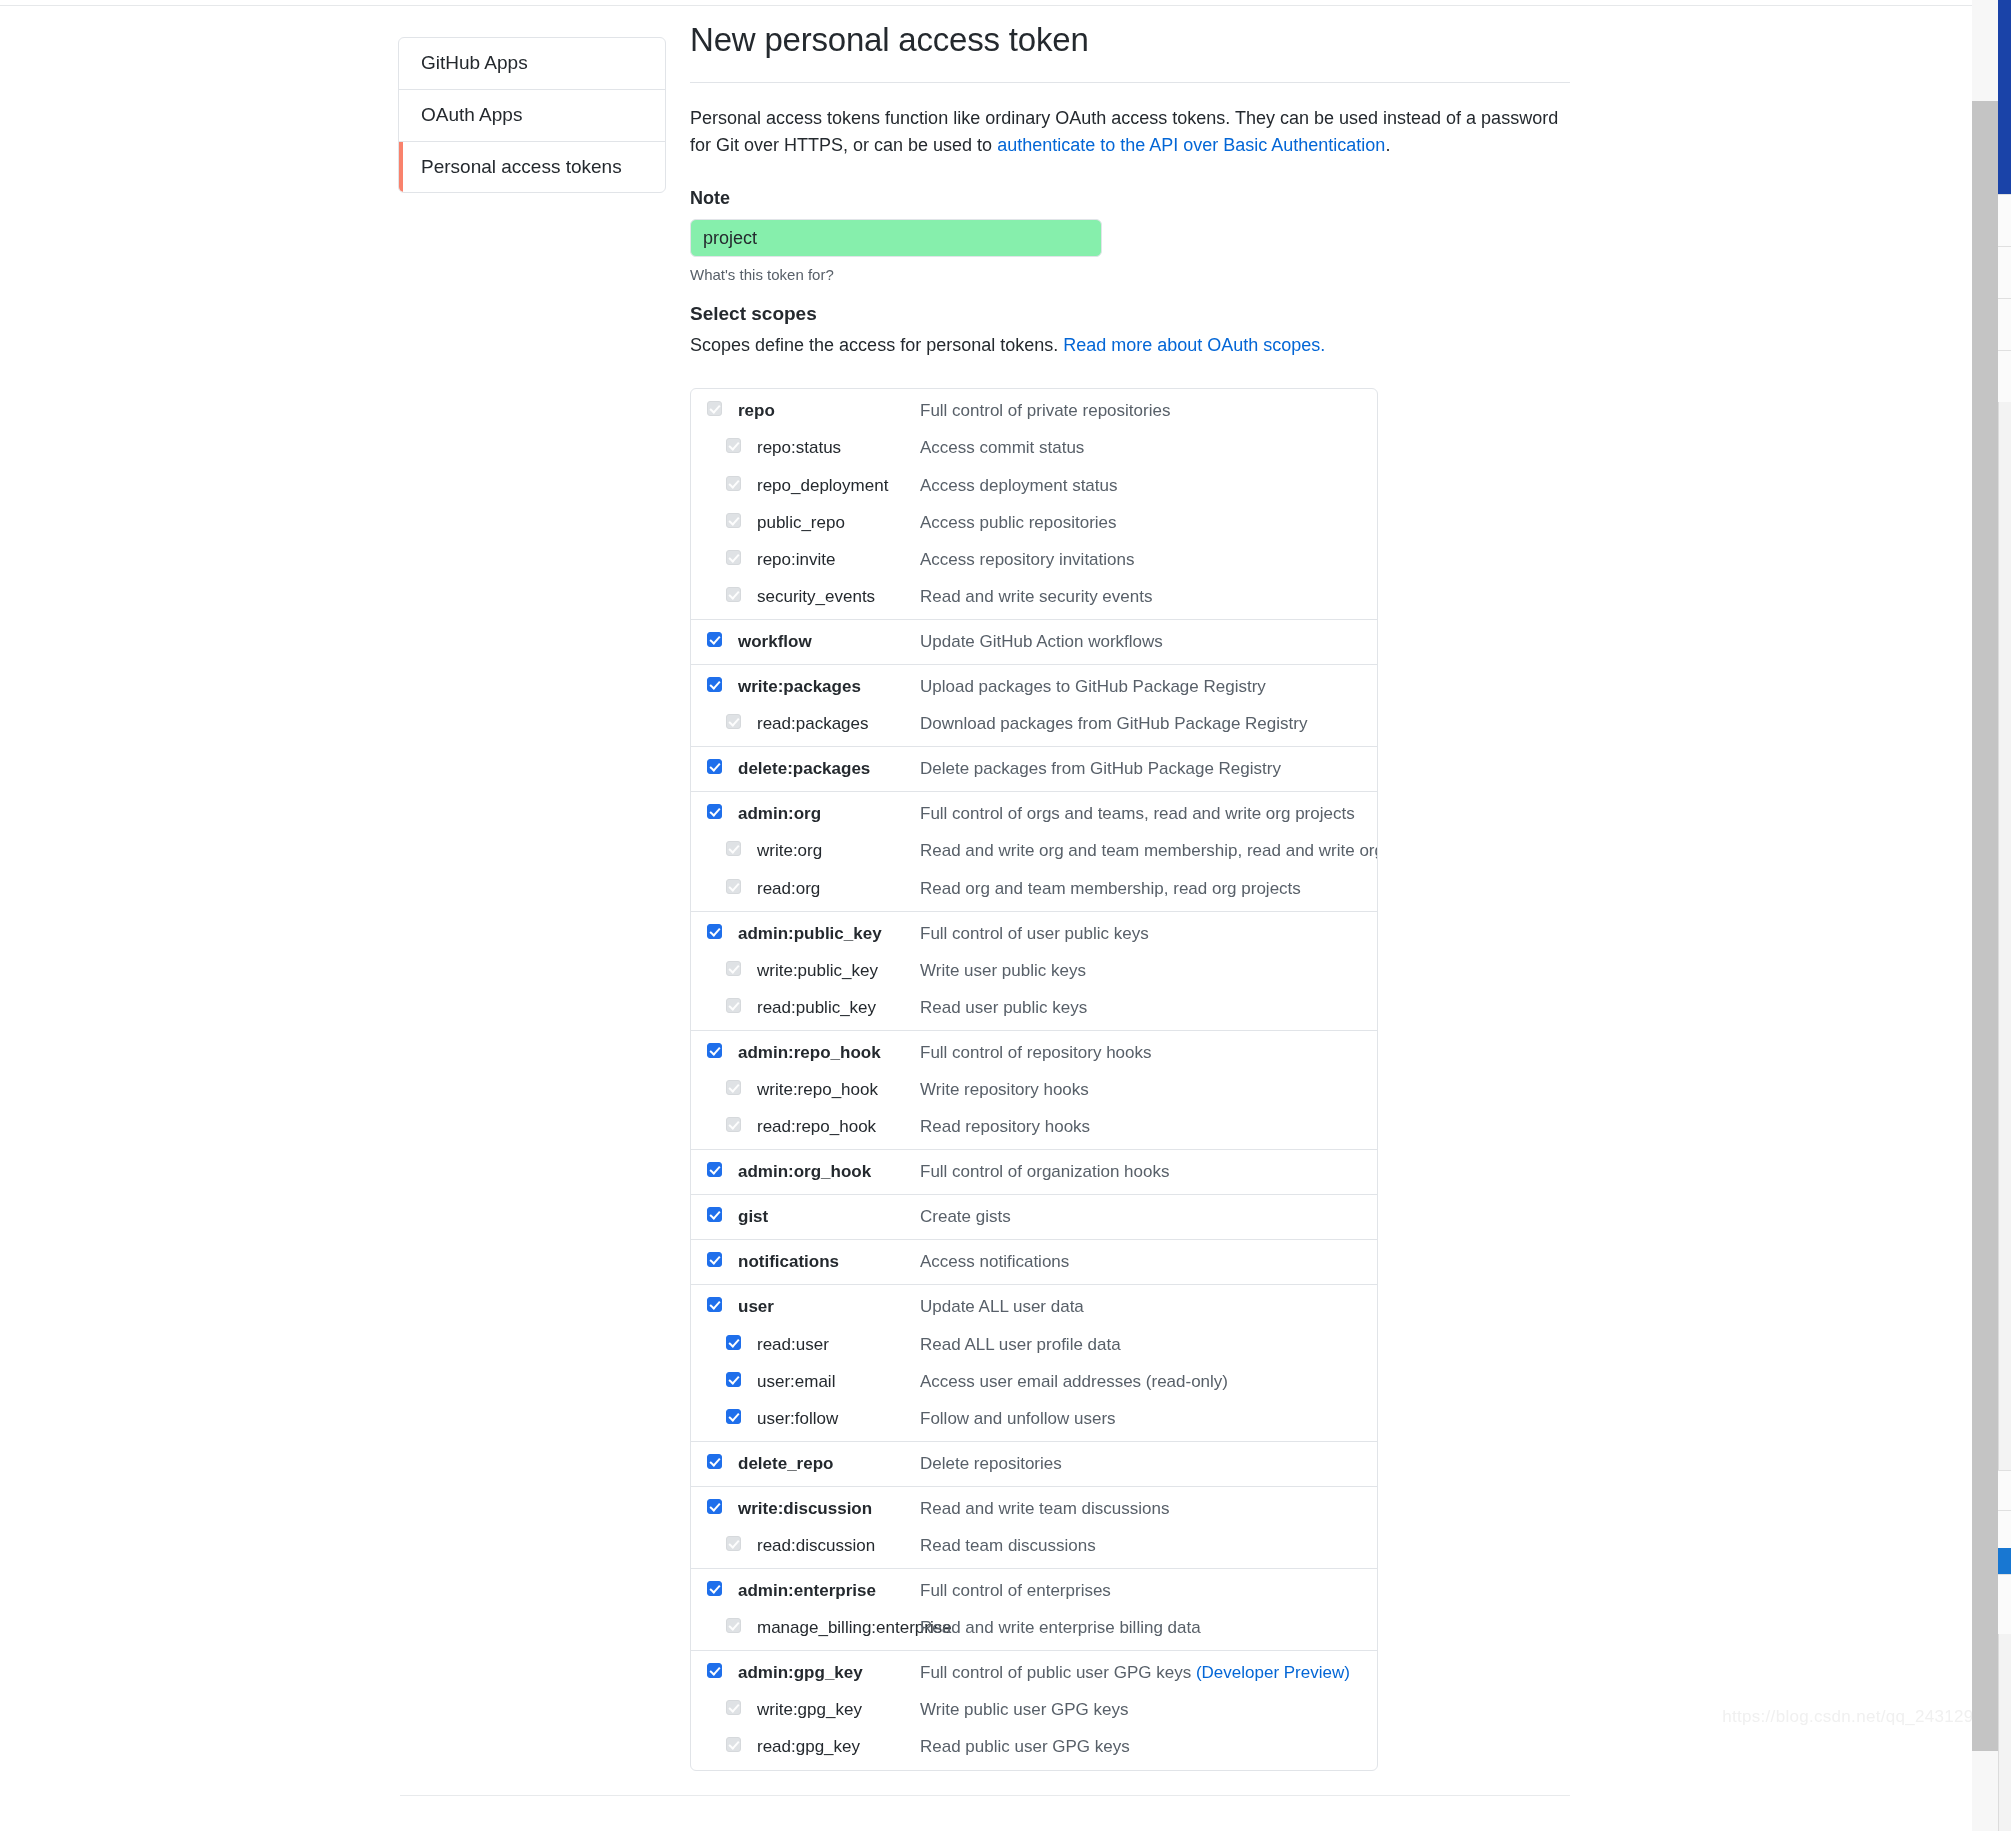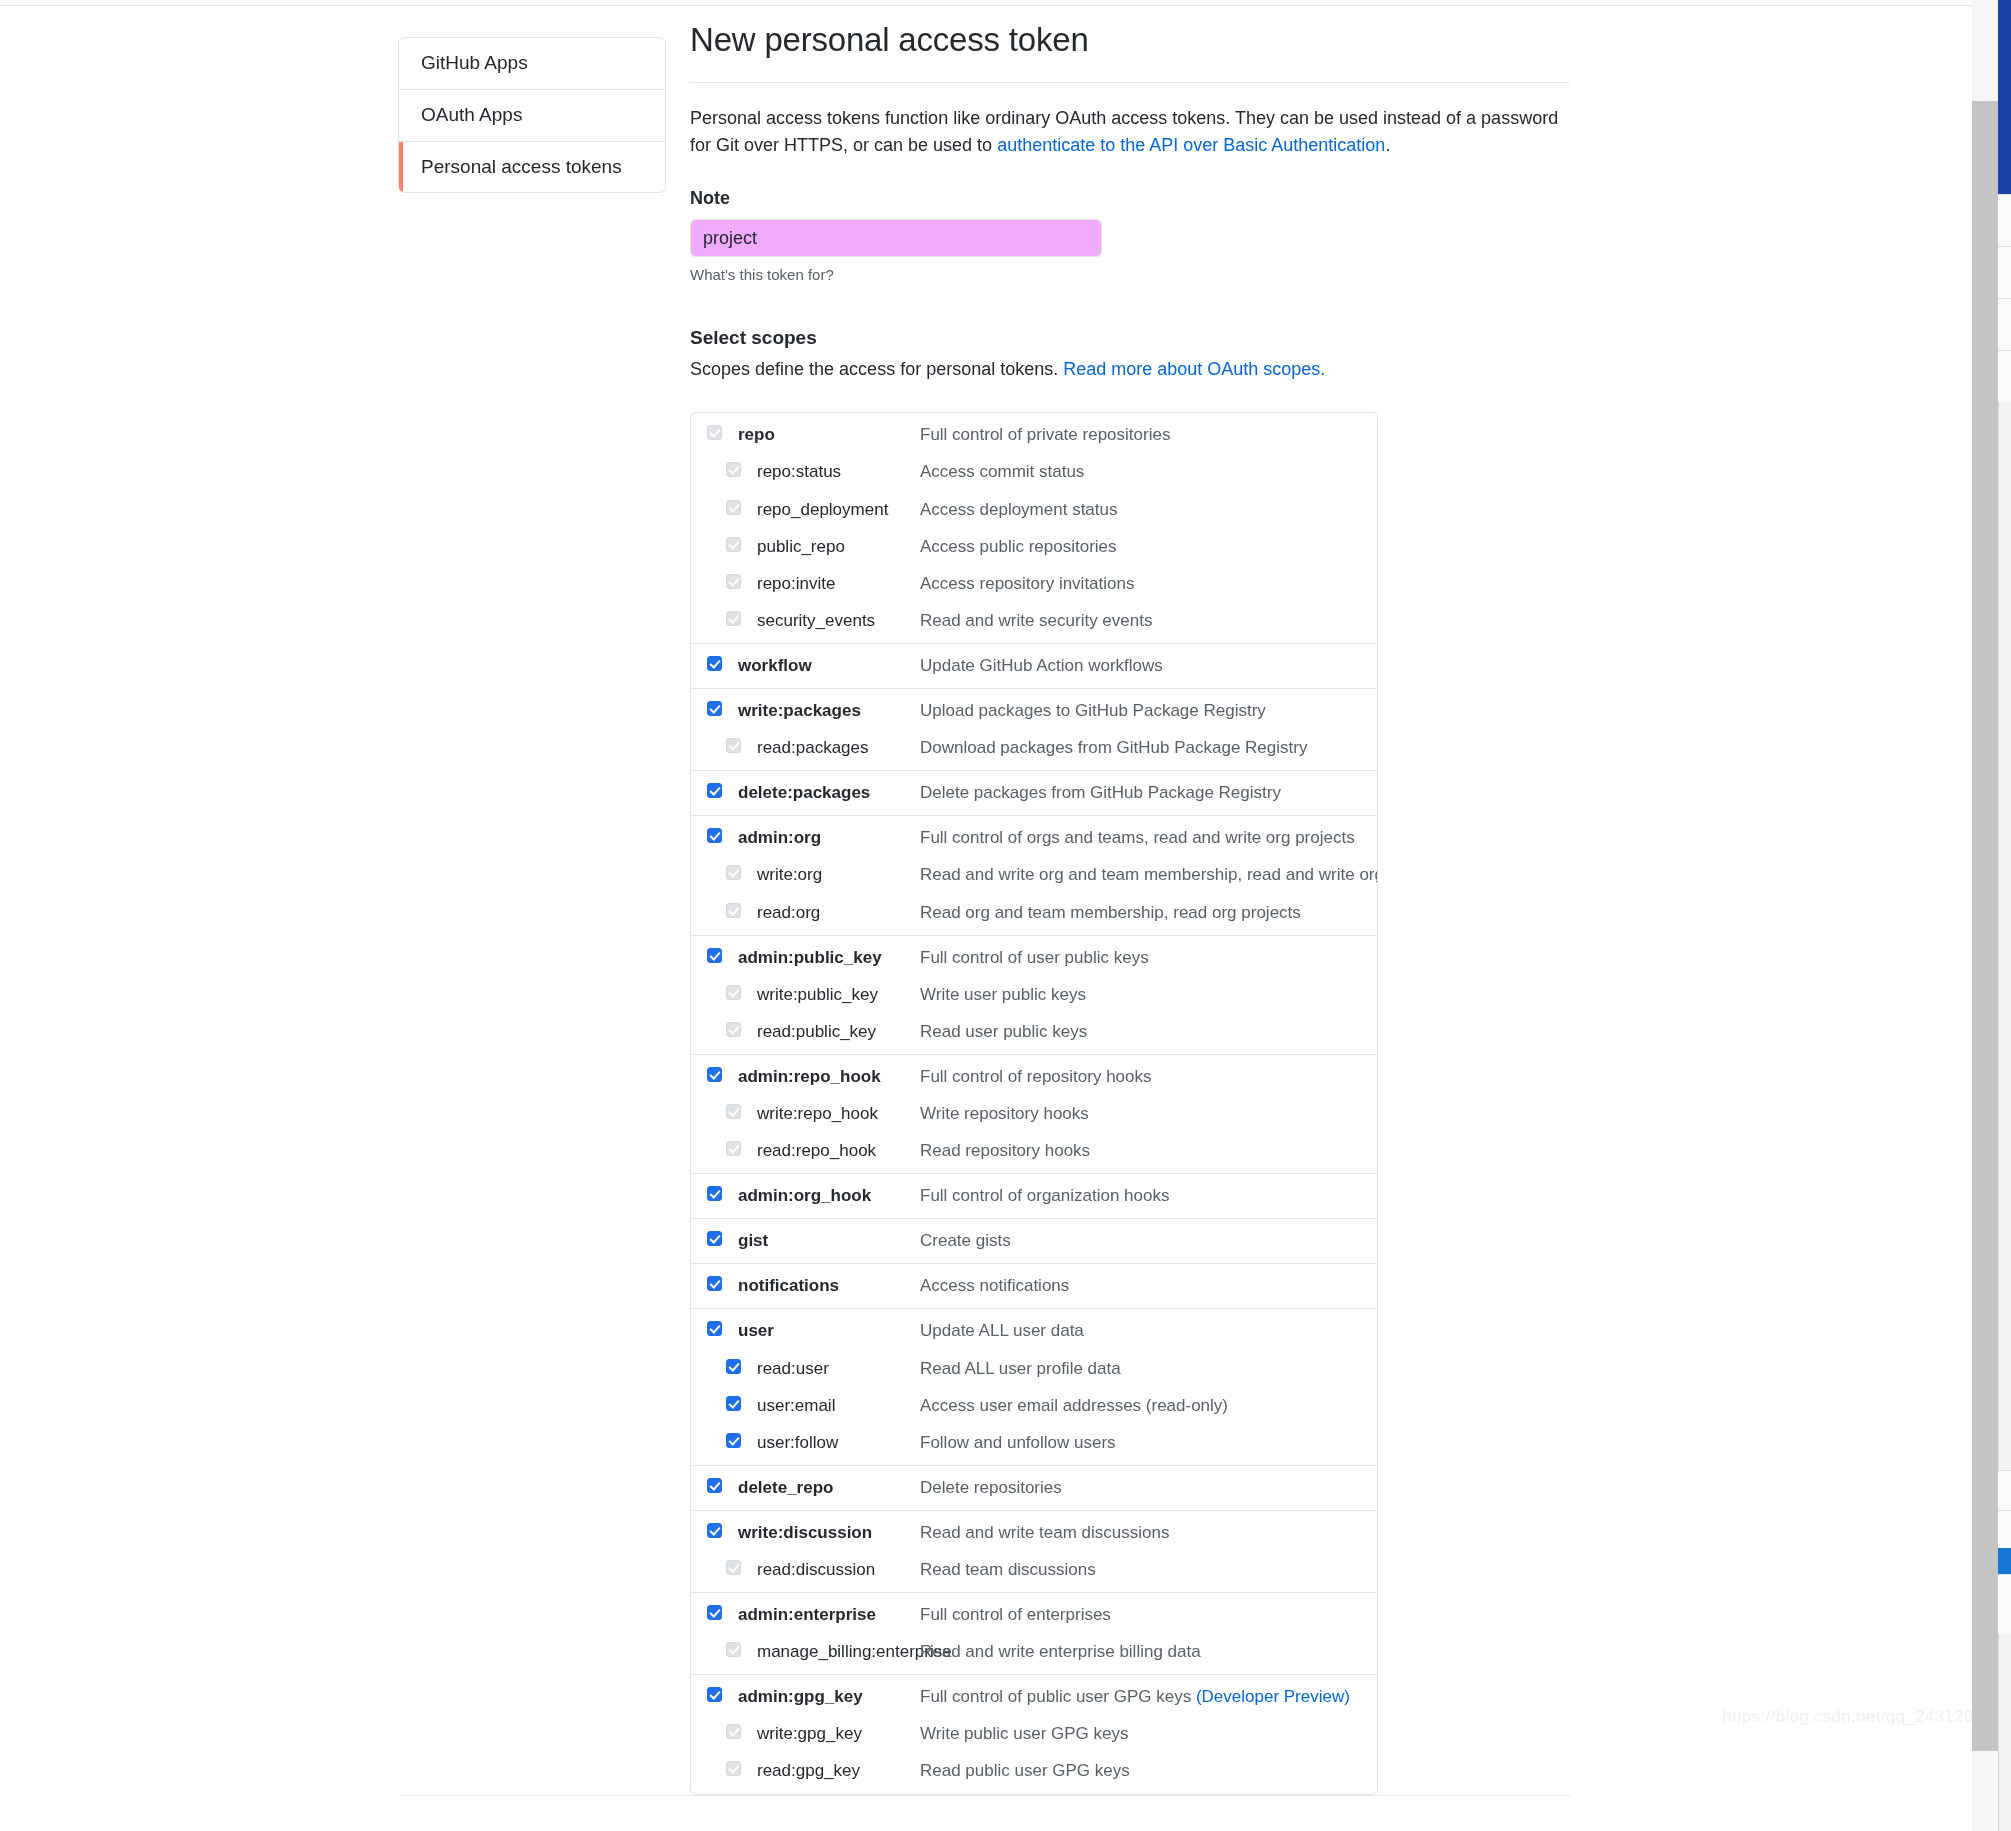--- a/index.html
+++ b/index.html
@@ -71,37 +71,37 @@
     max-width: 880px;
   }
   a.lnk { color: #0366d6; text-decoration: none; }
 
   .field-label {
     font-size: 18px; font-weight: 600; color: #24292e;
     margin-bottom: 10px;
   }
   .note-input {
     width: 412px; height: 38px;
-    background: #f0abfc;
+    background: #86efac;
     border: 1px solid #e1e4e8;
     border-radius: 6px;
     padding: 0 12px;
     font-size: 18px;
     color: #24292e;
     font-family: "Liberation Sans", sans-serif;
     outline: none;
   }
   .help-text {
     font-size: 15px; color: #586069;
     margin-top: 9px;
   }
 
   .section-title {
     font-size: 19px; font-weight: 600; color: #24292e;
-    margin-top: 44px; margin-bottom: 10px;
+    margin-top: 20px; margin-bottom: 10px;
   }
   .section-sub {
     font-size: 18px; color: #24292e; margin-bottom: 32px;
   }
 
   
   .scopes-box {
     border: 1px solid #e1e4e8;
     border-radius: 6px;
     width: 688px;

